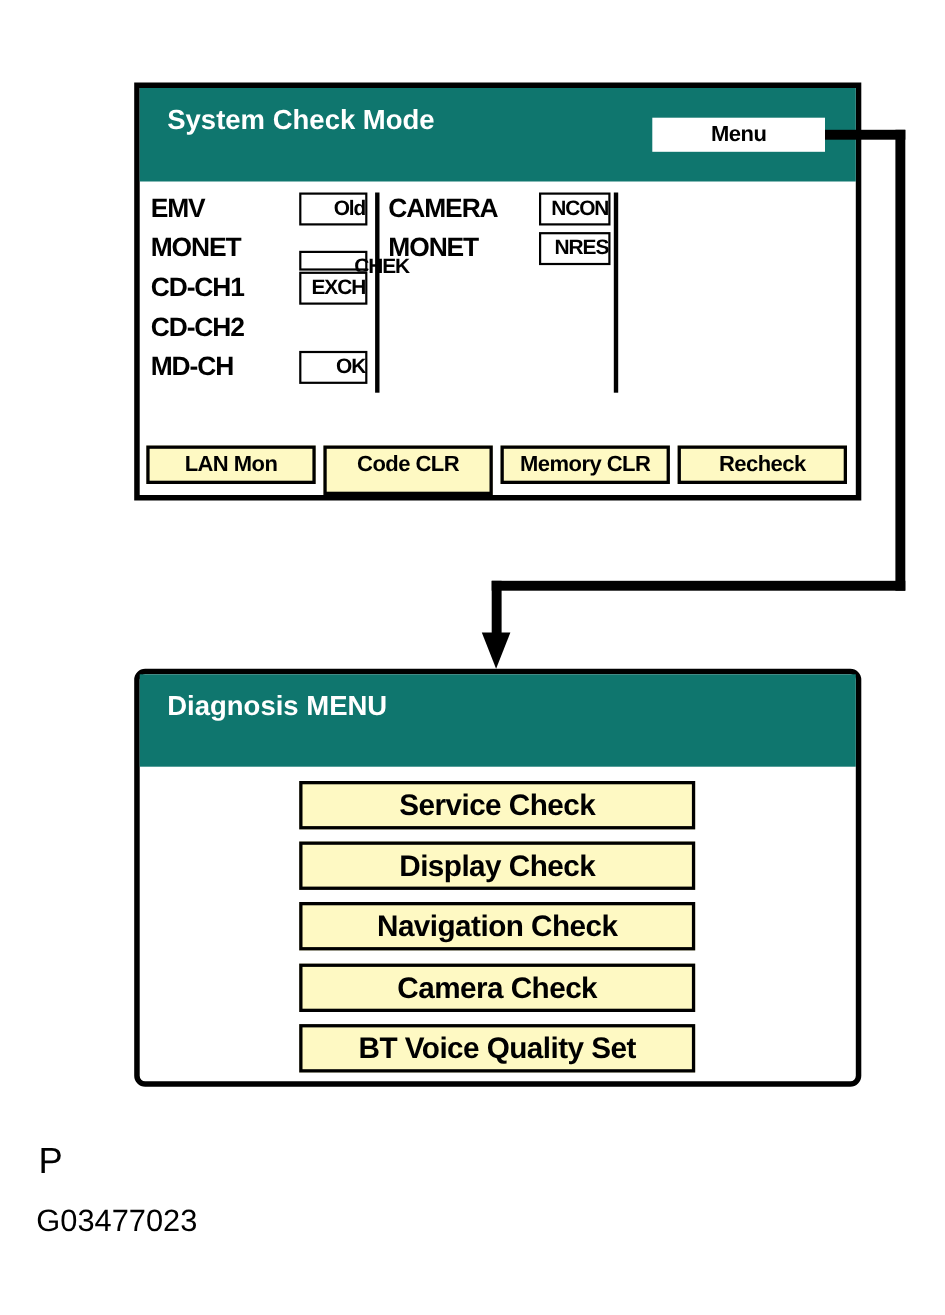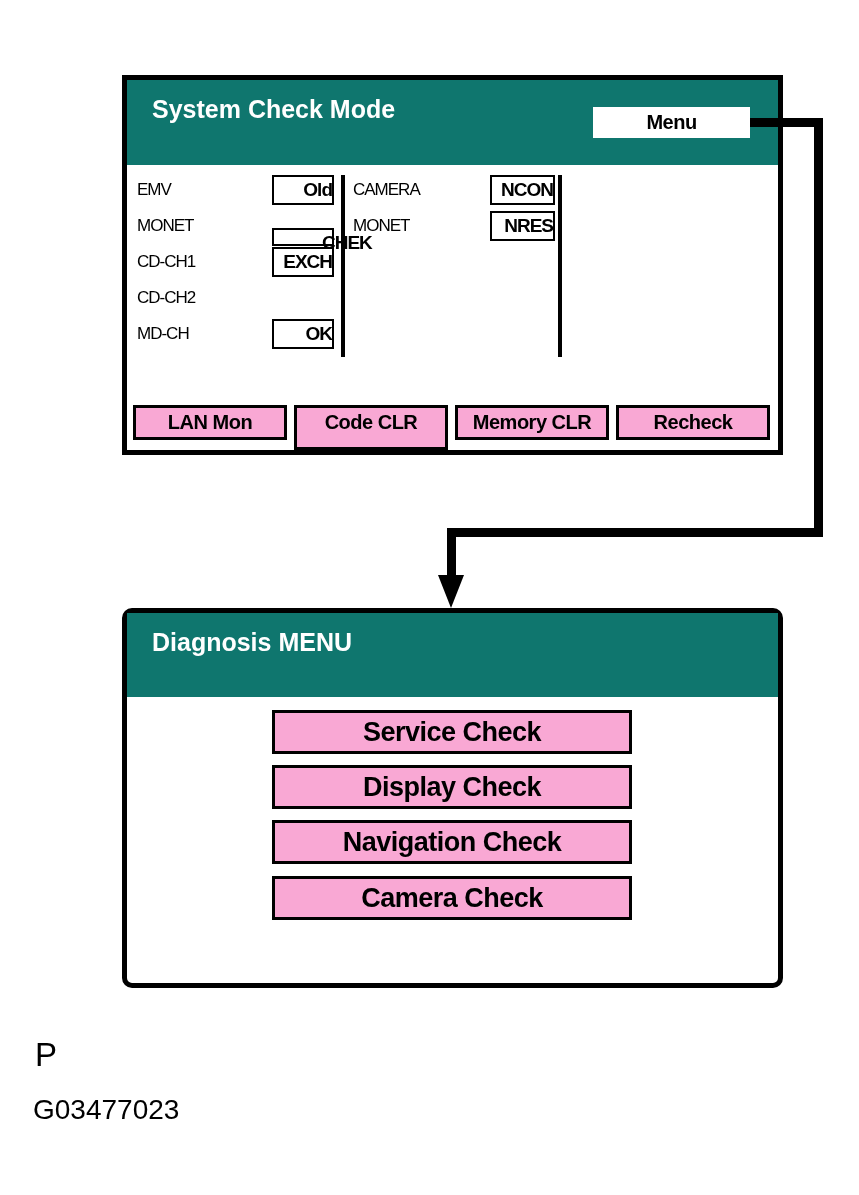--- a/index.html
+++ b/index.html
@@ -14,30 +14,30 @@
   }
   .hdr{background:#0f766e;}
   .hdr-title{
     color:#fff;font-weight:bold;font-size:25px;line-height:30px;white-space:nowrap;
   }
   .menu-btn{
     background:#fff;color:#000;font-weight:bold;font-size:20px;line-height:31px;
     text-align:center;letter-spacing:-0.5px;
   }
   .lbl{
-    font-weight:normal;font-size:17px;line-height:30px;letter-spacing:-1px;white-space:nowrap;
+    font-weight:bold;font-size:24px;line-height:30px;letter-spacing:-1px;white-space:nowrap;
   }
   .status{
     border:2px solid #000;box-sizing:border-box;background:#fff;
     font-weight:bold;font-size:19px;line-height:26px;letter-spacing:-1px;
     text-align:right;white-space:nowrap;
   }
   .vline{background:#000;}
   .btn{
-    border:3px solid #000;box-sizing:border-box;background:#f9a8d4;
+    border:3px solid #000;box-sizing:border-box;background:#fef9c3;
     font-weight:bold;text-align:center;white-space:nowrap;
   }
   .btn.small{font-size:20px;line-height:29px;letter-spacing:-0.5px;}
   .btn.wide{font-size:27px;line-height:38px;letter-spacing:-0.5px;}
   .conn{background:#000;}
   .arrowhead{
     width:0;height:0;
     border-left:13px solid transparent;
     border-right:13px solid transparent;
     border-top:33px solid #000;
@@ -92,18 +92,19 @@
   <div class="abs screen" style="left:122px;top:608px;width:661px;height:380px;border-radius:10px;">
 
     <div class="abs hdr" style="left:0;top:0;width:651px;height:84px;">
       <div class="abs hdr-title" style="left:25px;top:14px;">Diagnosis MENU</div>
     </div>
 
     <div class="abs btn wide" style="left:145px;top:97px;width:360px;height:44px;">Service Check</div>
     <div class="abs btn wide" style="left:145px;top:152px;width:360px;height:44px;">Display Check</div>
     <div class="abs btn wide" style="left:145px;top:207px;width:360px;height:44px;">Navigation Check</div>
     <div class="abs btn wide" style="left:145px;top:263px;width:360px;height:44px;">Camera Check</div>
+    <div class="abs btn wide" style="left:145px;top:318px;width:360px;height:44px;">BT Voice Quality Set</div>
   </div>
 
   <div class="abs footnote" style="left:35px;top:1036px;font-size:33px;line-height:38px;">P</div>
   <div class="abs footnote" style="left:33px;top:1094px;font-size:28px;line-height:32px;">G03477023</div>
 
 </div>
 
 </body></html>

